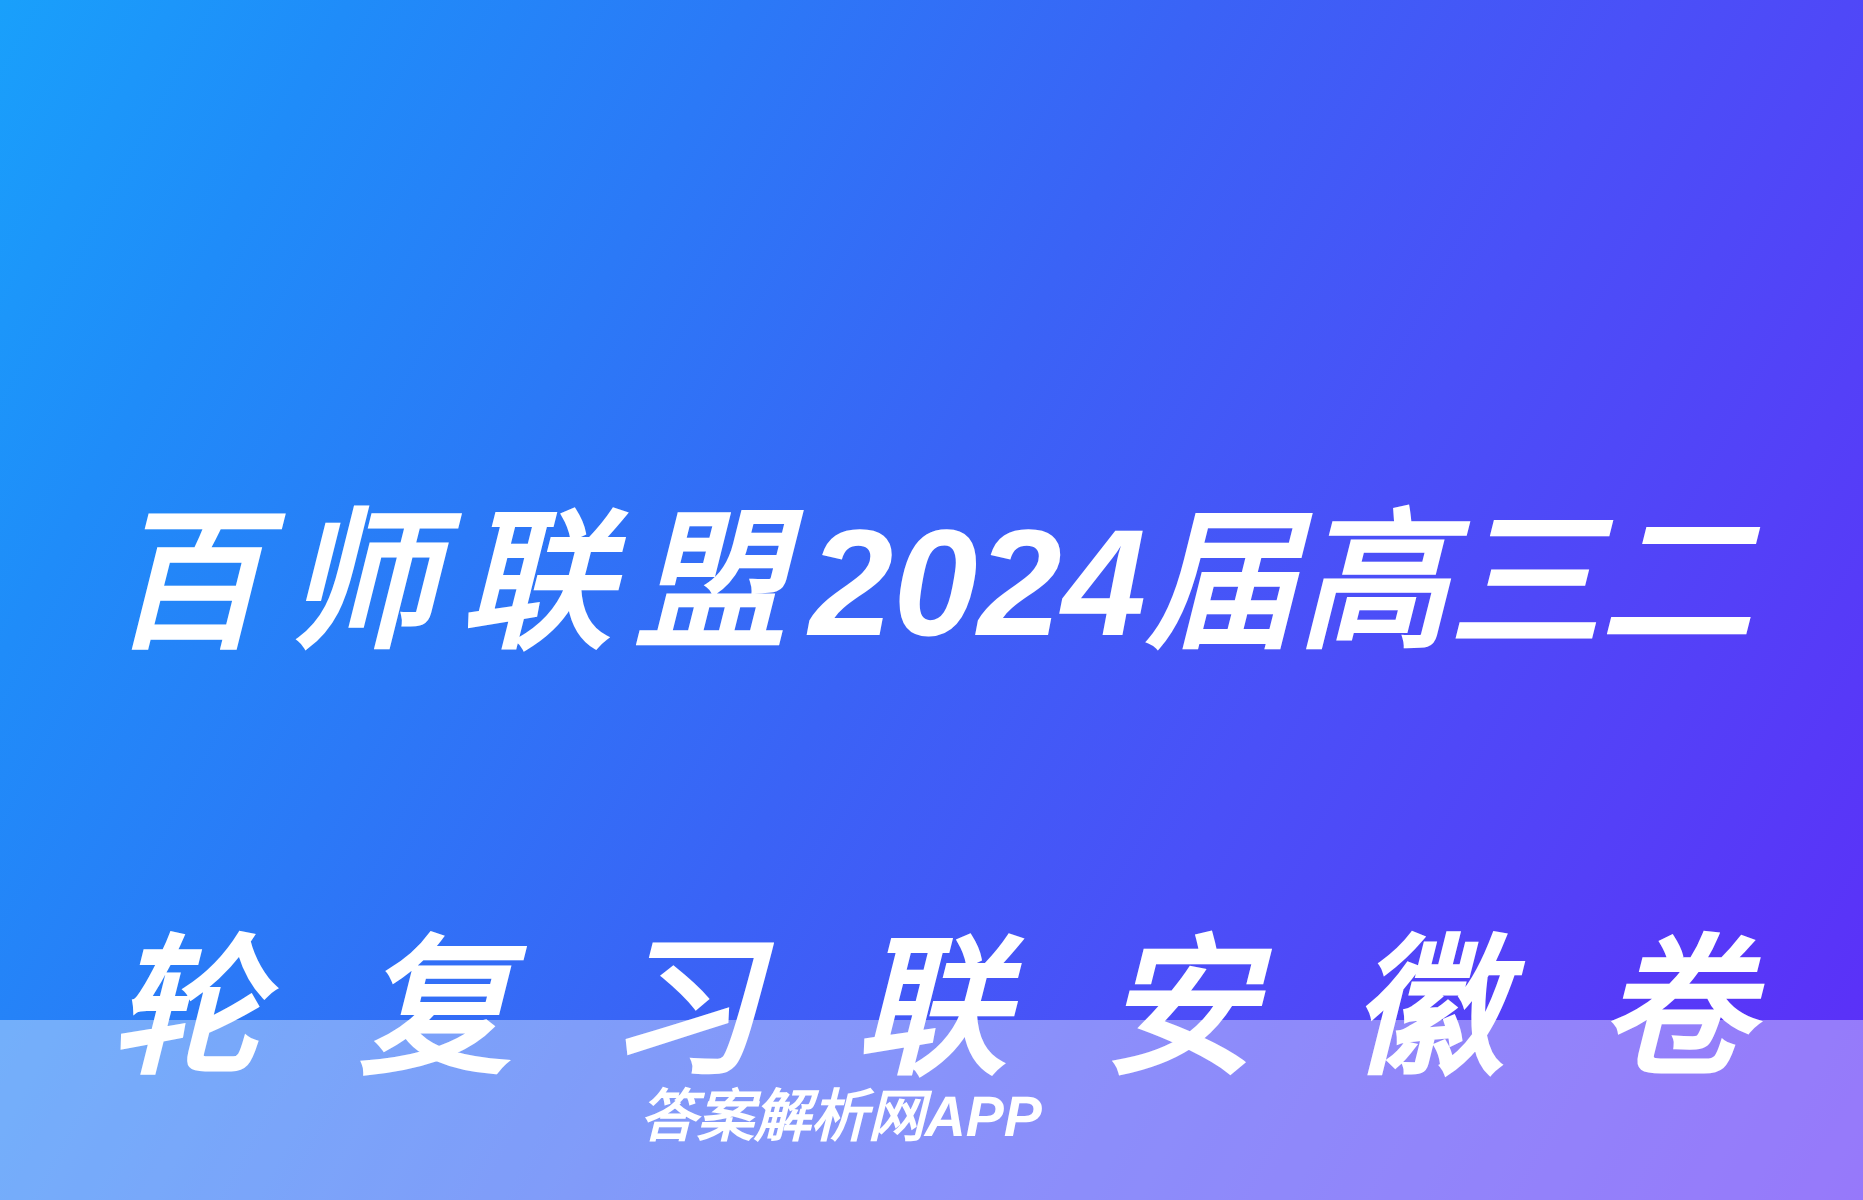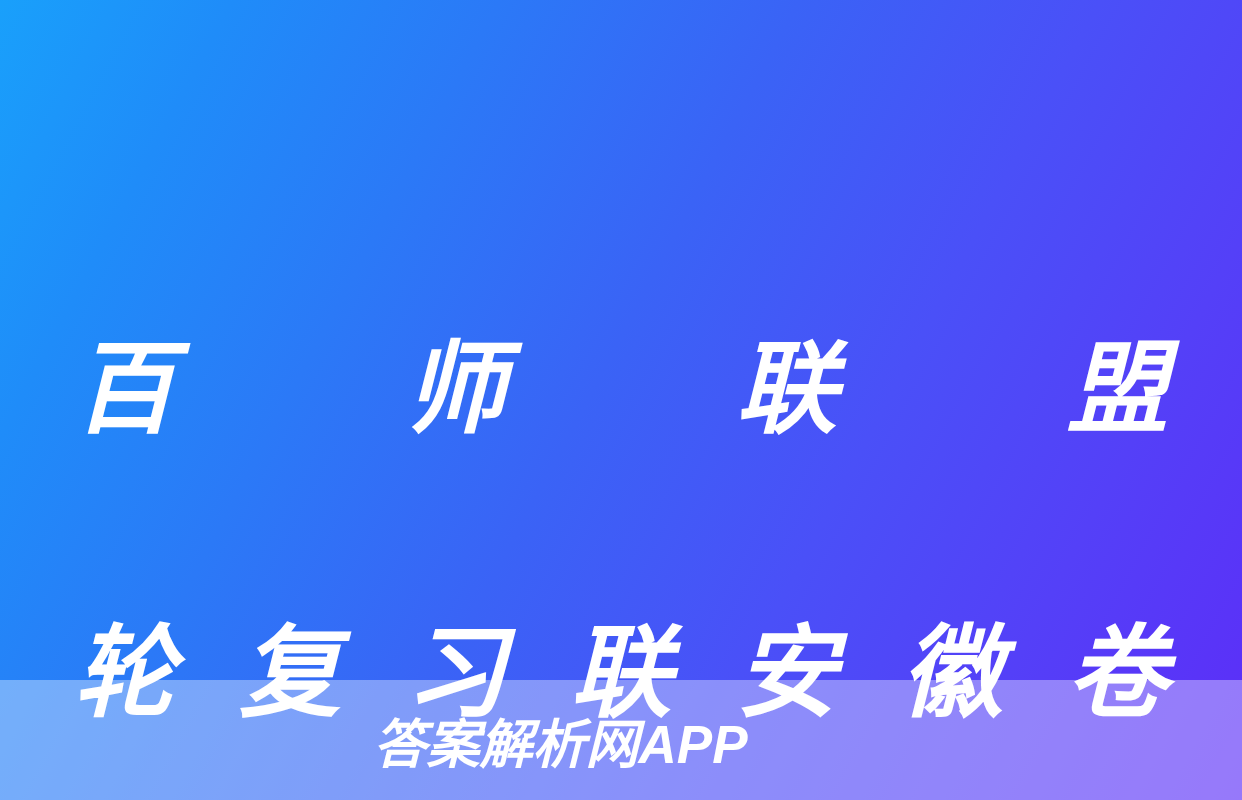--- a/index.html
+++ b/index.html
@@ -76,38 +76,39 @@
   .footer-text {
     position: absolute;
     left: 0;
     top: 0;
     width: 1121px;
     height: 120px;
     display: flex;
     align-items: center;
     justify-content: center;
     color: #ffffff;
-    font-size: 53px;
+    font-size: 38px;
     font-weight: 700;
     font-style: italic;
     letter-spacing: 0px;
     white-space: nowrap;
   }
 </style>
 </head>
 <body>
 
 <div id="poster">
 
   <h1 class="headline">
     <span class="ln stretch">
       <span>百</span>
       <span>师</span>
       <span>联</span>
       <span>盟</span>
+      <span>2024届高三二</span>
     </span>
     <span class="ln stretch">
       <span>轮</span>
       <span>复</span>
       <span>习</span>
       <span>联</span>
       <span>安</span>
       <span>徽</span>
       <span>卷</span>
     </span>

